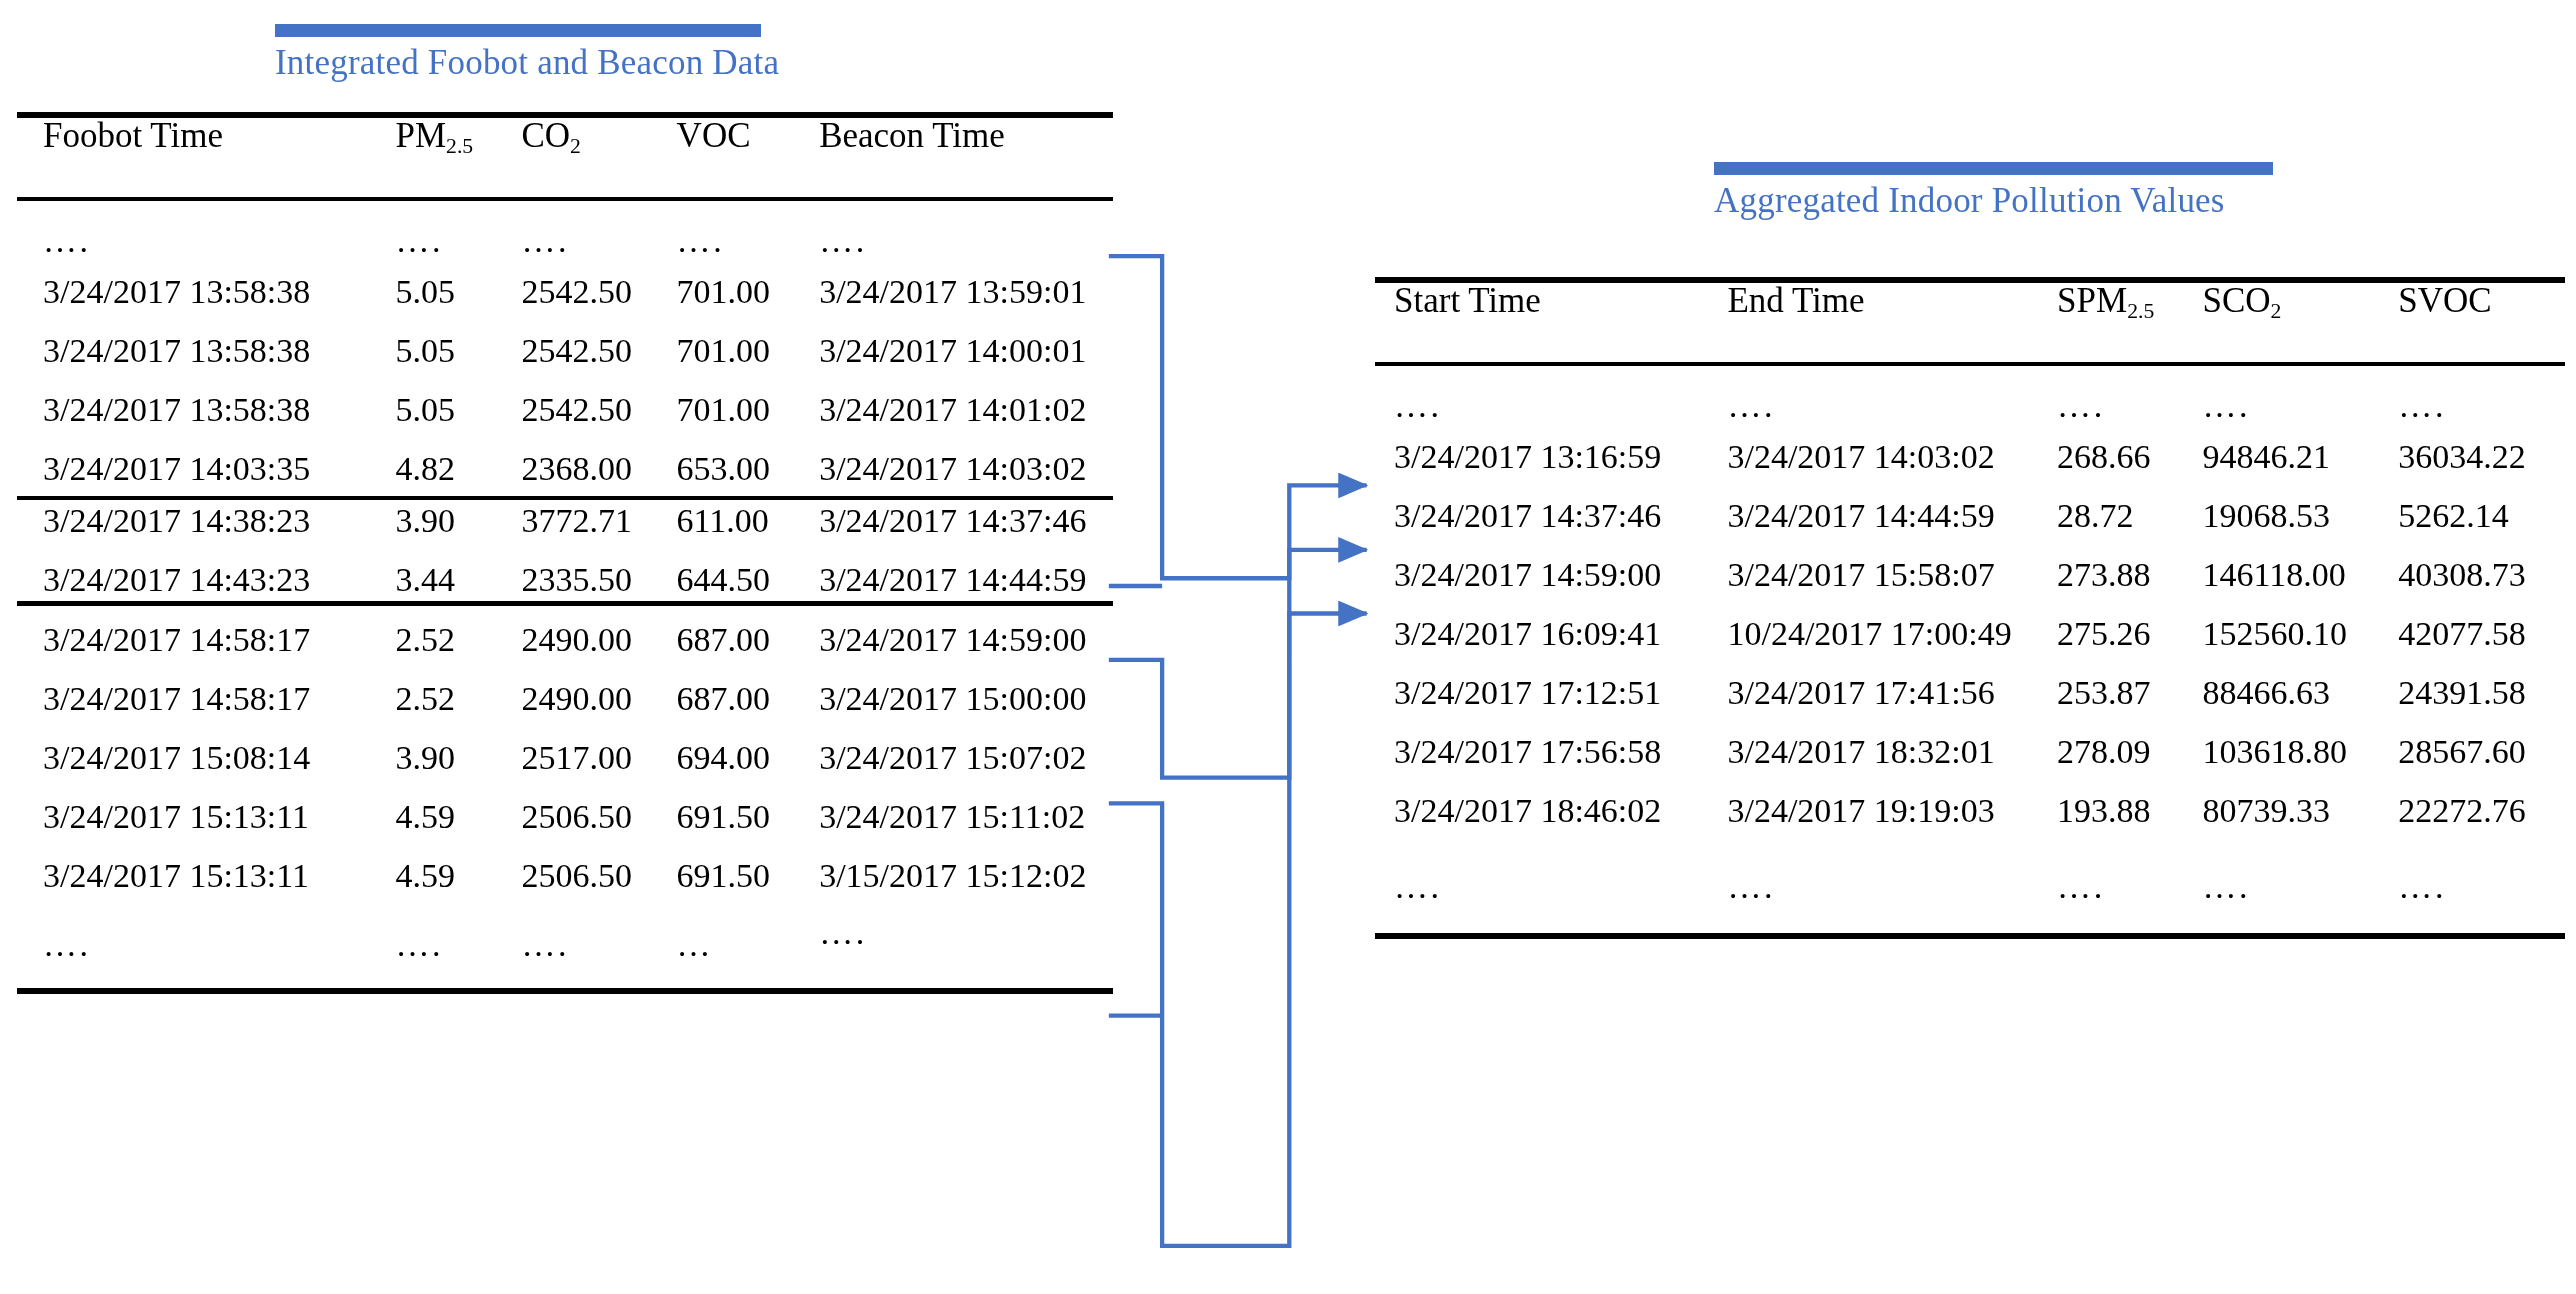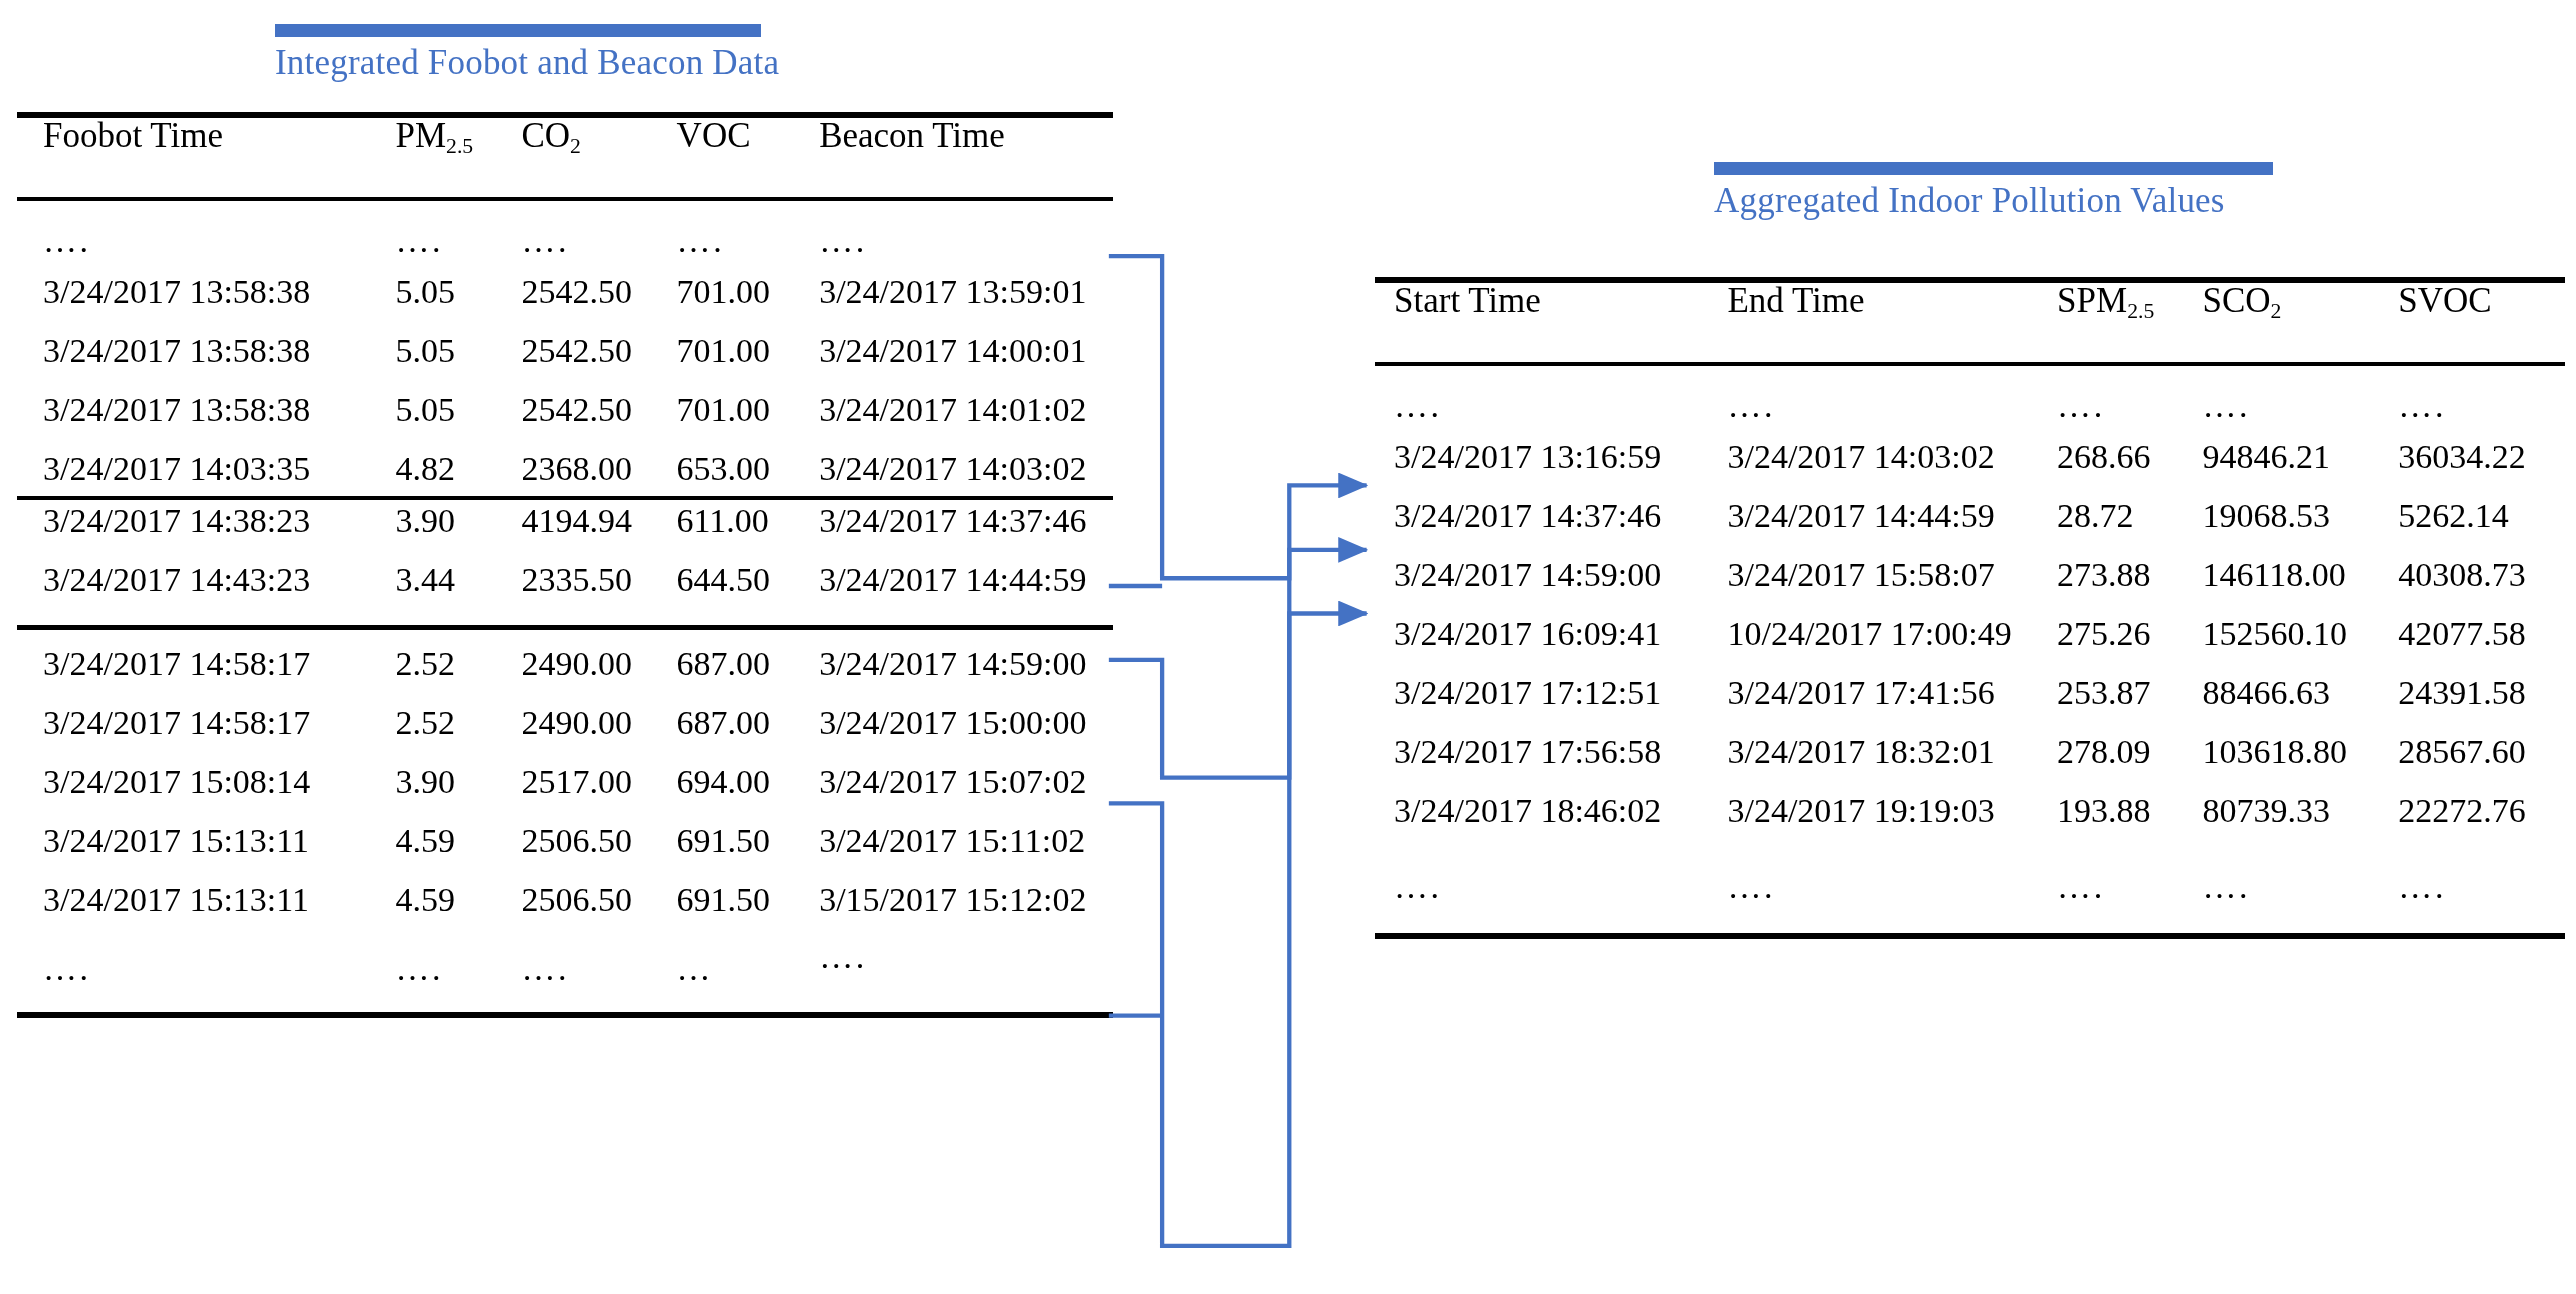--- a/index.html
+++ b/index.html
@@ -114,25 +114,25 @@
         <div class="cell c4">3/24/2017 14:03:02</div>
       </div>
     </div>
 
     <div class="rule thin"></div>
 
     <div>
       <div class="row datarow" style="padding-top:4px;">
         <div class="cell c0">3/24/2017 14:38:23</div>
         <div class="cell c1">3.90</div>
-        <div class="cell c2">4194.94</div>
+        <div class="cell c2">3772.71</div>
         <div class="cell c3">611.00</div>
         <div class="cell c4">3/24/2017 14:37:46</div>
       </div>
-      <div class="row datarow" style="padding-bottom:28px;">
+      <div class="row datarow" style="padding-bottom:4px;">
         <div class="cell c0">3/24/2017 14:43:23</div>
         <div class="cell c1">3.44</div>
         <div class="cell c2">2335.50</div>
         <div class="cell c3">644.50</div>
         <div class="cell c4">3/24/2017 14:44:59</div>
       </div>
     </div>
 
     <div class="rule thin"></div>
 

